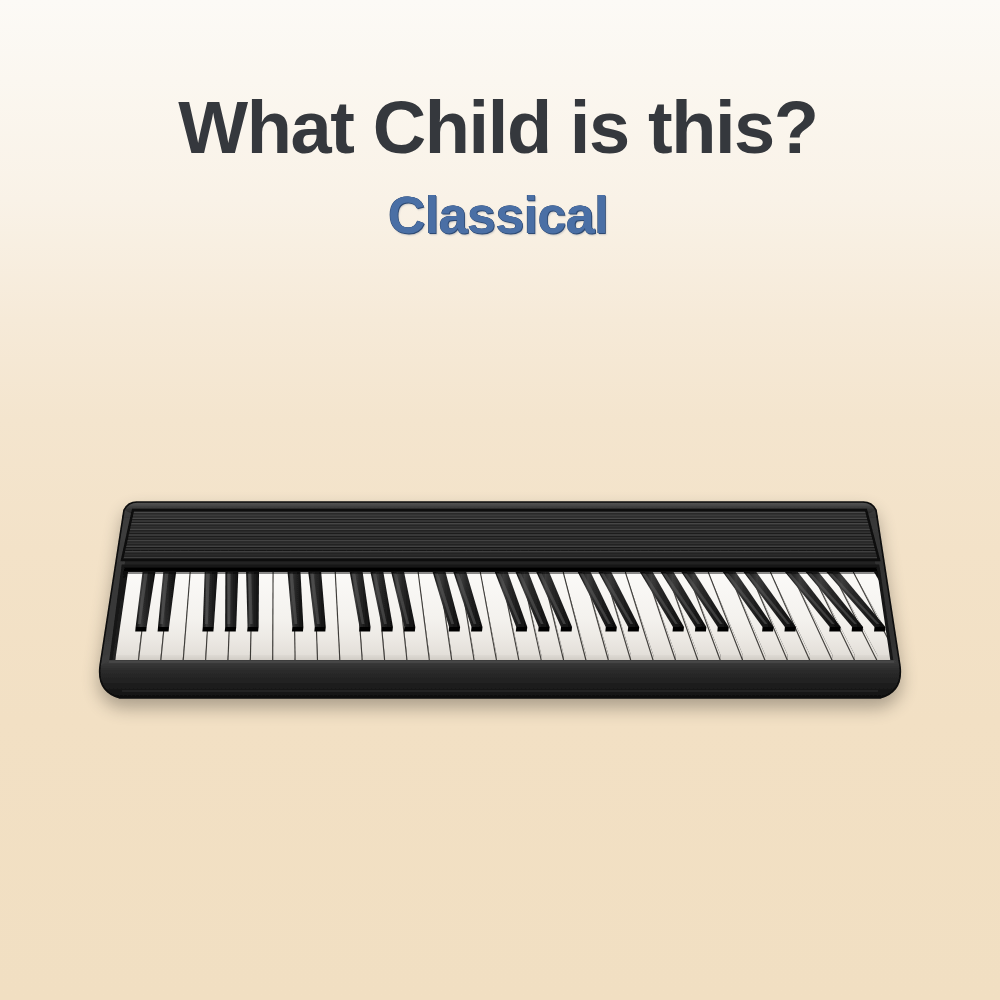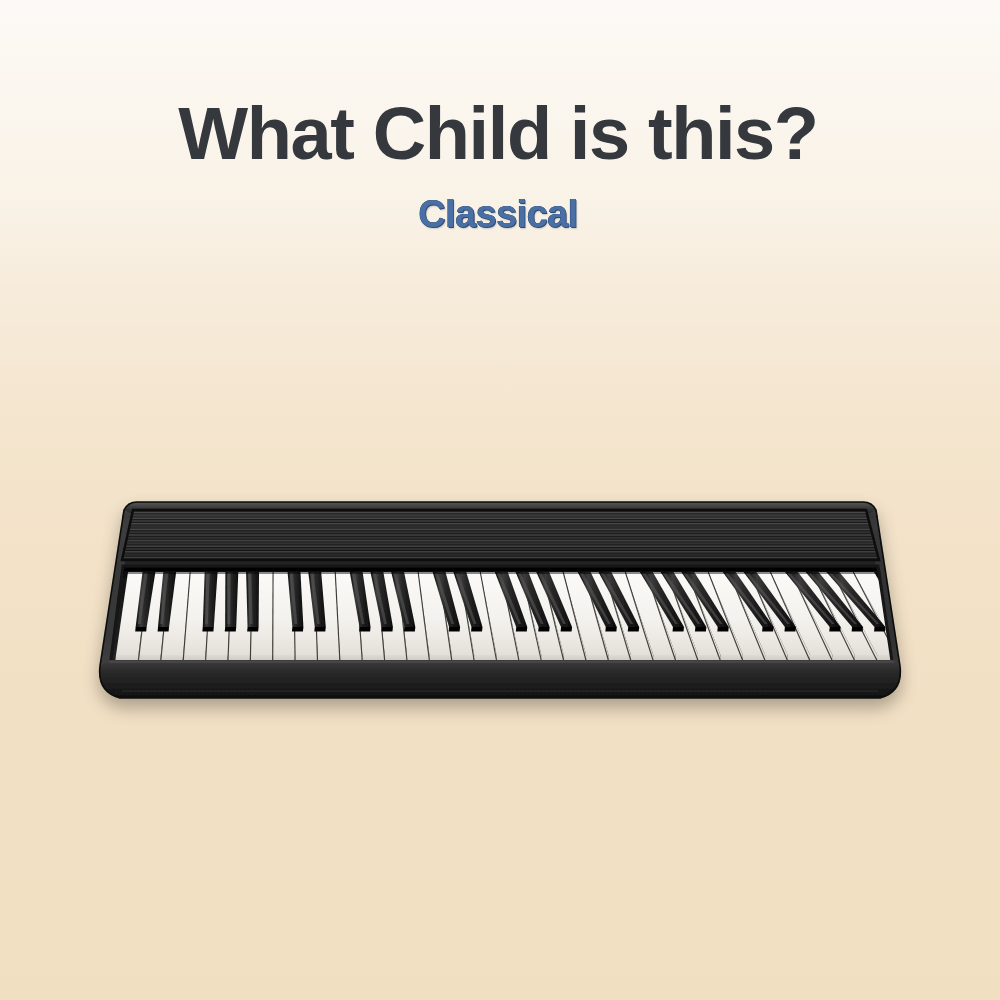--- a/index.html
+++ b/index.html
@@ -25,40 +25,40 @@
         #F3E2C8  55%,
         #F2E0C4  72%,
         #F1DFC2 100%);
     font-family: "Liberation Sans", "DejaVu Sans", sans-serif;
     -webkit-font-smoothing: antialiased;
   }
 
   
   #text-block {
     position: absolute;
-    top: 18px;
+    top: 12px;
     left: 0;
     width: 996px;
     text-align: center;
     padding-top: 78px;
     box-sizing: border-box;
   }
 
   #song-title {
     font-size: 74px;
     font-weight: bold;
     letter-spacing: -1.4px;
     line-height: 1.02;
     color: #35383D;
     margin: 0;
     white-space: nowrap;
   }
 
   #genre-label {
-    font-size: 38px;
+    font-size: 52px;
     font-weight: bold;
     letter-spacing: -0.6px;
     line-height: 1.0;
     color: #4A6FA5;
     margin: 24px 0 0 0;
     text-shadow:
        0.8px 0.8px 0 #2E4A73,
       -0.4px 0.4px 0 #2E4A73,
        0.4px -0.4px 0 #2E4A73,
        1.4px 1.6px 1.6px rgba(40,60,95,0.22);

